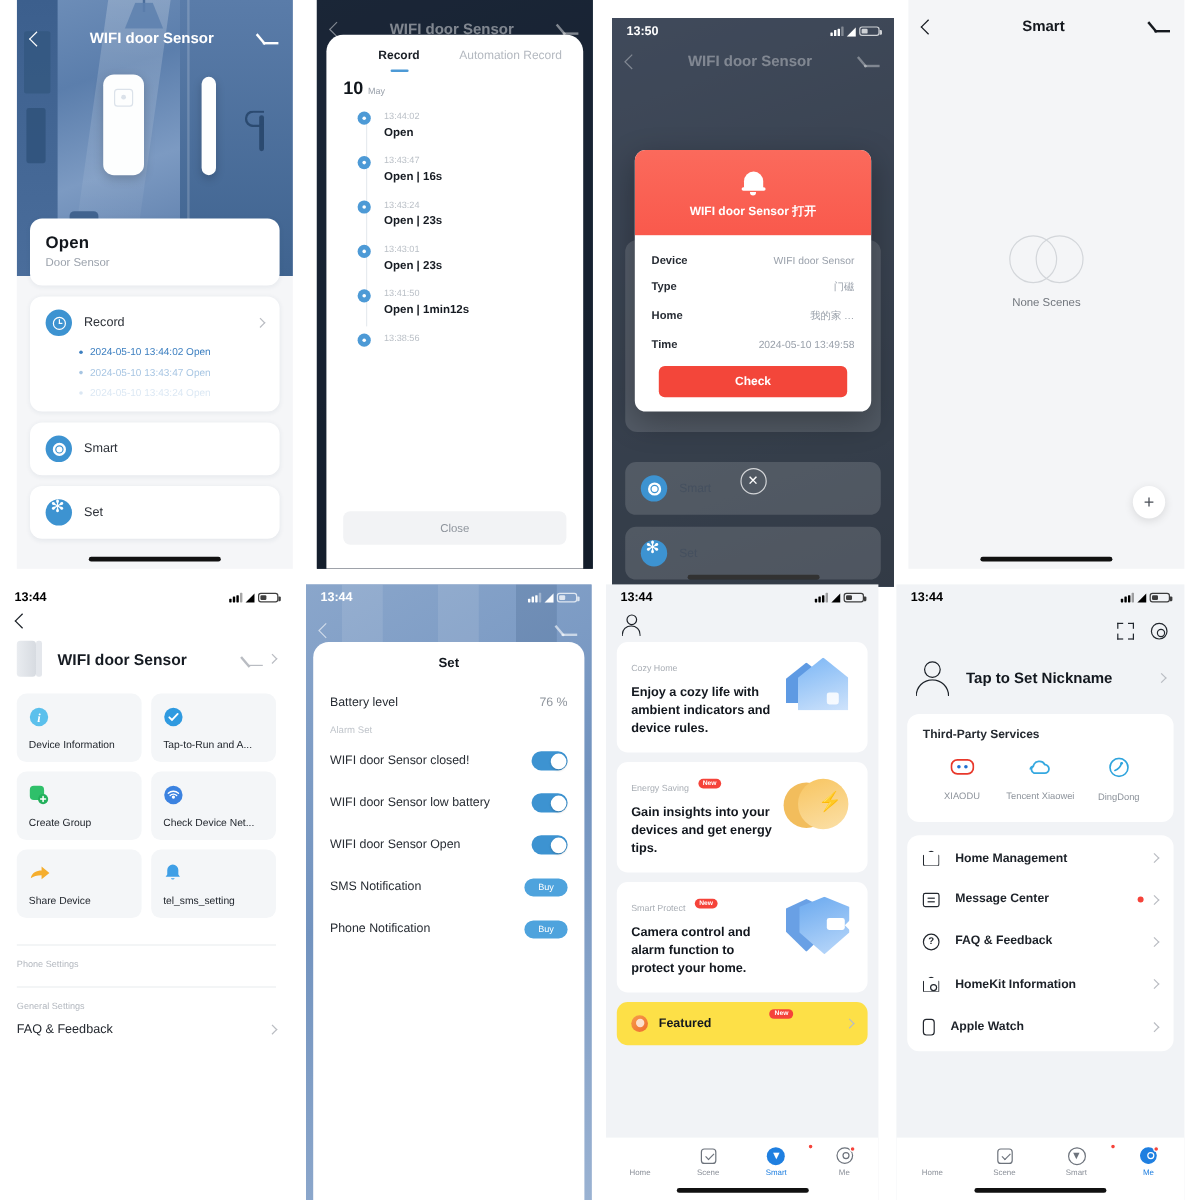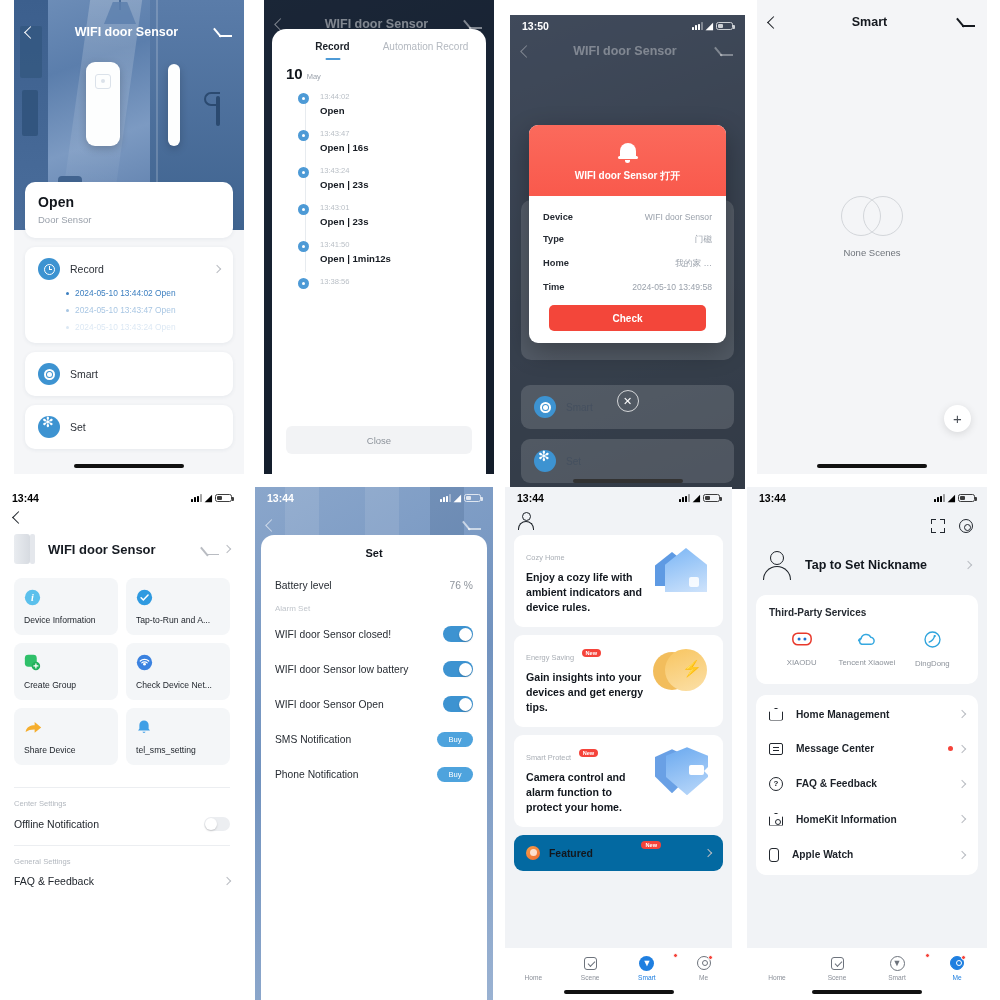--- a/index.html
+++ b/index.html
@@ -172,21 +172,21 @@
   .house1{position:absolute;left:2px;top:6px;width:34px;height:34px;background:#4d8fe0;clip-path:polygon(50% 0,100% 40%,100% 100%,0 100%,0 40%);opacity:.9}
   .house2{position:absolute;left:12px;top:2px;width:42px;height:44px;background:linear-gradient(160deg,#7bb6f5,#cfe3fb);clip-path:polygon(50% 0,100% 38%,100% 100%,0 100%,0 38%)}
   .house2 i{position:absolute;right:8px;bottom:5px;width:10px;height:10px;background:#fff;border-radius:2px;opacity:.85}
   .coin1{position:absolute;left:0;top:6px;width:38px;height:38px;border-radius:50%;background:#f0b23f;opacity:.85}
   .coin2{position:absolute;left:12px;top:3px;width:42px;height:42px;border-radius:50%;background:linear-gradient(160deg,#f8c560,#fbe0a8)}
   .bolt{position:absolute;left:29px;top:15px;color:#fff;font-size:16px;line-height:1}
   .sh1{position:absolute;left:2px;top:3px;width:34px;height:44px;background:#4f8fe0;clip-path:polygon(50% 0,100% 18%,100% 62%,50% 100%,0 62%,0 18%);opacity:.85}
   .sh2{position:absolute;left:13px;top:1px;width:42px;height:48px;background:linear-gradient(160deg,#6aa9ef,#bcd9fa);clip-path:polygon(50% 0,100% 18%,100% 62%,50% 100%,0 62%,0 18%)}
   .cam{position:absolute;right:7px;top:19px;width:15px;height:10px;background:#fff;border-radius:2px}
   .cam::after{content:"";position:absolute;right:-5px;top:1px;border:5px solid transparent;border-right-color:#fff}
-  .featrow{background:#0369a1;border-radius:9px;margin:8px 9px 0;padding:11px 12px;display:flex;align-items:center;}
+  .featrow{background:#fde047;border-radius:9px;margin:8px 9px 0;padding:11px 12px;display:flex;align-items:center;}
   .featico{width:14px;height:14px;border-radius:50%;background:linear-gradient(140deg,#f79e4a,#ef6b2e);position:relative}
   .featico::after{content:"";position:absolute;left:4px;top:3px;width:7px;height:7px;border-radius:50%;background:rgba(255,255,255,.75)}
   .featrow .fl{font-size:10.4px;color:#12171e;font-weight:bold;margin-left:9px;flex:1}
   .tabbar{position:absolute;left:0;right:0;bottom:0;height:52px;background:#fff;display:flex;align-items:flex-start;padding-top:7px;}
   .tb{flex:1;text-align:center;}
   .tb .ti{height:16px;display:flex;align-items:center;justify-content:center;position:relative}
   .tb .tl{font-size:6.6px;color:#8b9099;margin-top:3px;display:block}
   .tb.active .tl{color:#1f7fe0}
   .dotred{position:absolute;right:-3px;top:-2px;width:5px;height:5px;border-radius:50%;background:#f5433a;border:1px solid #fff}
   .ic-home{width:14px;height:12px;border:1.3px solid #6d7views;border-color:#6d737c;border-radius:2px 2px 0 0;clip-path:polygon(0 34%,50% 0,100% 34%,100% 100%,0 100%)}
@@ -513,27 +513,21 @@
           <svg width="16" height="17" viewBox="0 0 18 19">
               <path d="M9 1.6a5.2 5.2 0 0 0-5.2 5.2v4L2.3 13h13.4l-1.5-2.2v-4A5.2 5.2 0 0 0 9 1.6z" fill="#3f9fe6"></path>
               <path d="M7.2 14.4a1.9 1.9 0 0 0 3.6 0z" fill="#3f9fe6"></path>
             </svg>
         </div>
         <div class="lb">tel_sms_setting</div>
       </div>
       <div></div>
     </div>
     <div class="sep"></div>
-    <div class="sechead">Center Settings</div>
-    <div class="srow">
-      <span class="l">Offline Notification</span>
-      <span class="toggle">
-          <i></i>
-        </span>
-    </div>
+    <div class="sechead">Phone Settings</div>
     <div class="sep"></div>
     <div class="sechead">General Settings</div>
     <div class="srow">
       <span class="l">FAQ &amp; Feedback</span>
       <span class="chev-r"></span>
     </div>
   </div>
 
   <div class="panel" id="p6">
     <div class="p6-bg">

